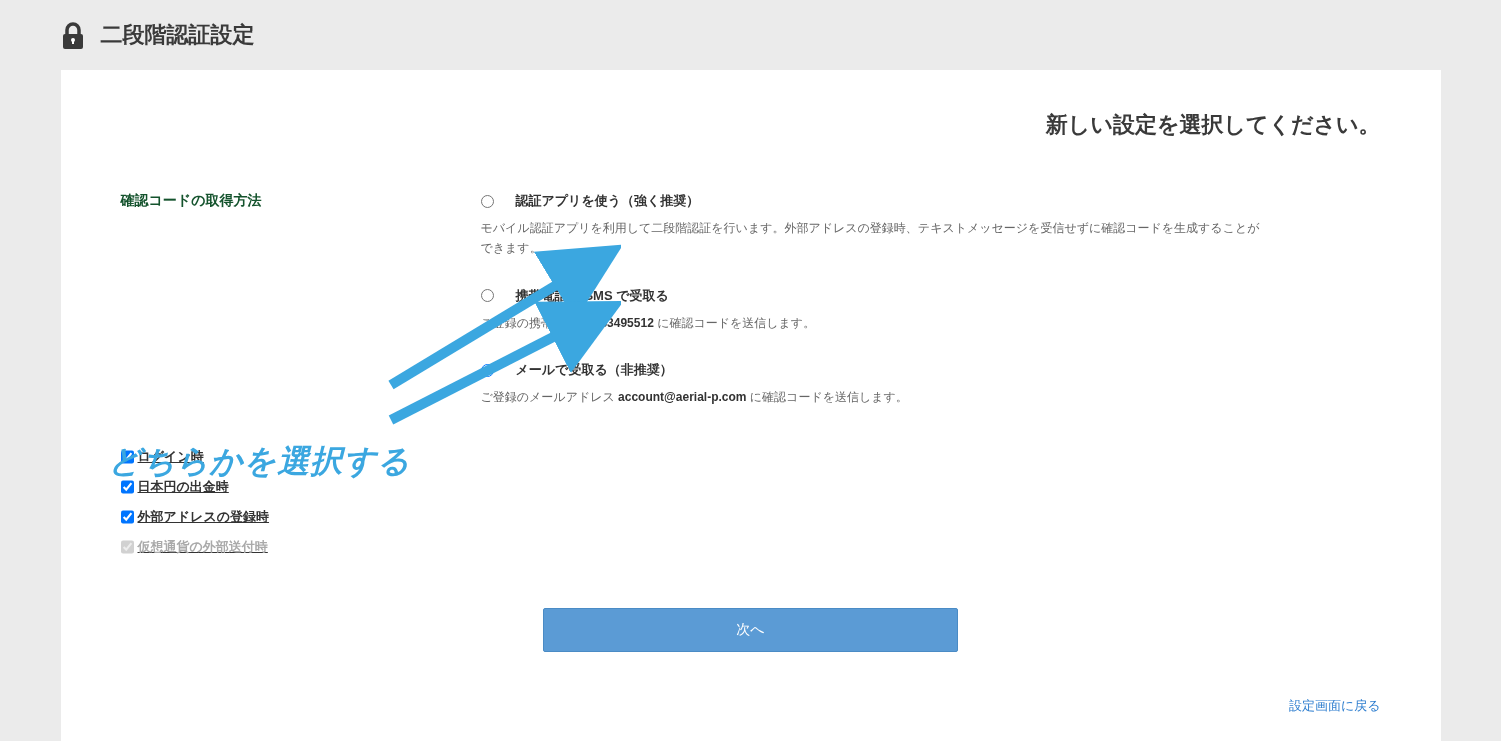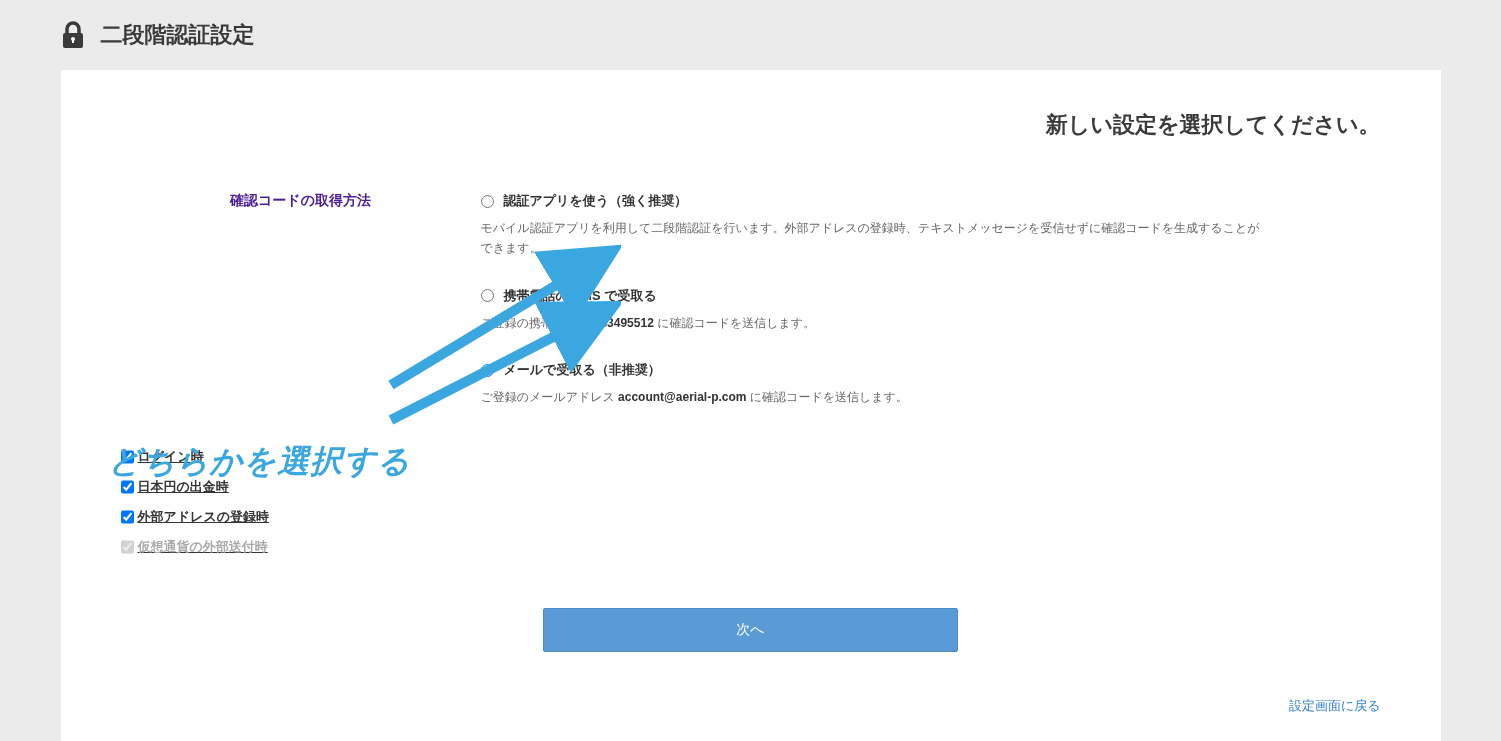--- a/index.html
+++ b/index.html
@@ -9,21 +9,21 @@
       color: #333;
       font-size: 13px;
     }
     .container {
       max-width: 1440px;
       margin: 0 auto;
       padding: 20px 30px;
     }
     .page-header {
       display: flex;
-      align-items: center;
+      align-items: flex-end;
       gap: 16px;
       margin-bottom: 20px;
     }
     .page-header .lock-icon {
       width: 24px;
       height: 28px;
       display: inline-block;
     }
     .page-header h1 {
       font-size: 22px;
@@ -86,38 +86,38 @@
       font-weight: bold;
       color: #3a3a3a;
       margin-bottom: 52px;
     }
     .form-row {
       display: flex;
       margin-bottom: 40px;
     }
     .form-label-col {
       width: 360px;
-      text-align: center;
+      text-align: left;
       font-size: 14px;
       font-weight: bold;
-      color: #4c1d95;
+      color: #14532d;
       padding-top: 0;
     }
     .form-content-col {
       flex: 1;
       max-width: 780px;
     }
     .radio-opt { margin-bottom: 28px; }
     .radio-opt:last-child { margin-bottom: 0; }
     .radio-opt label {
       font-size: 13px;
       font-weight: bold;
       display: flex;
       align-items: center;
-      gap: 8px;
+      gap: 20px;
       cursor: pointer;
     }
     .radio-opt input[type="radio"] {
       margin-right: 2px;
     }
     .radio-opt .desc {
       font-size: 12px;
       color: #666;
       margin-top: 8px;
       line-height: 1.7;

